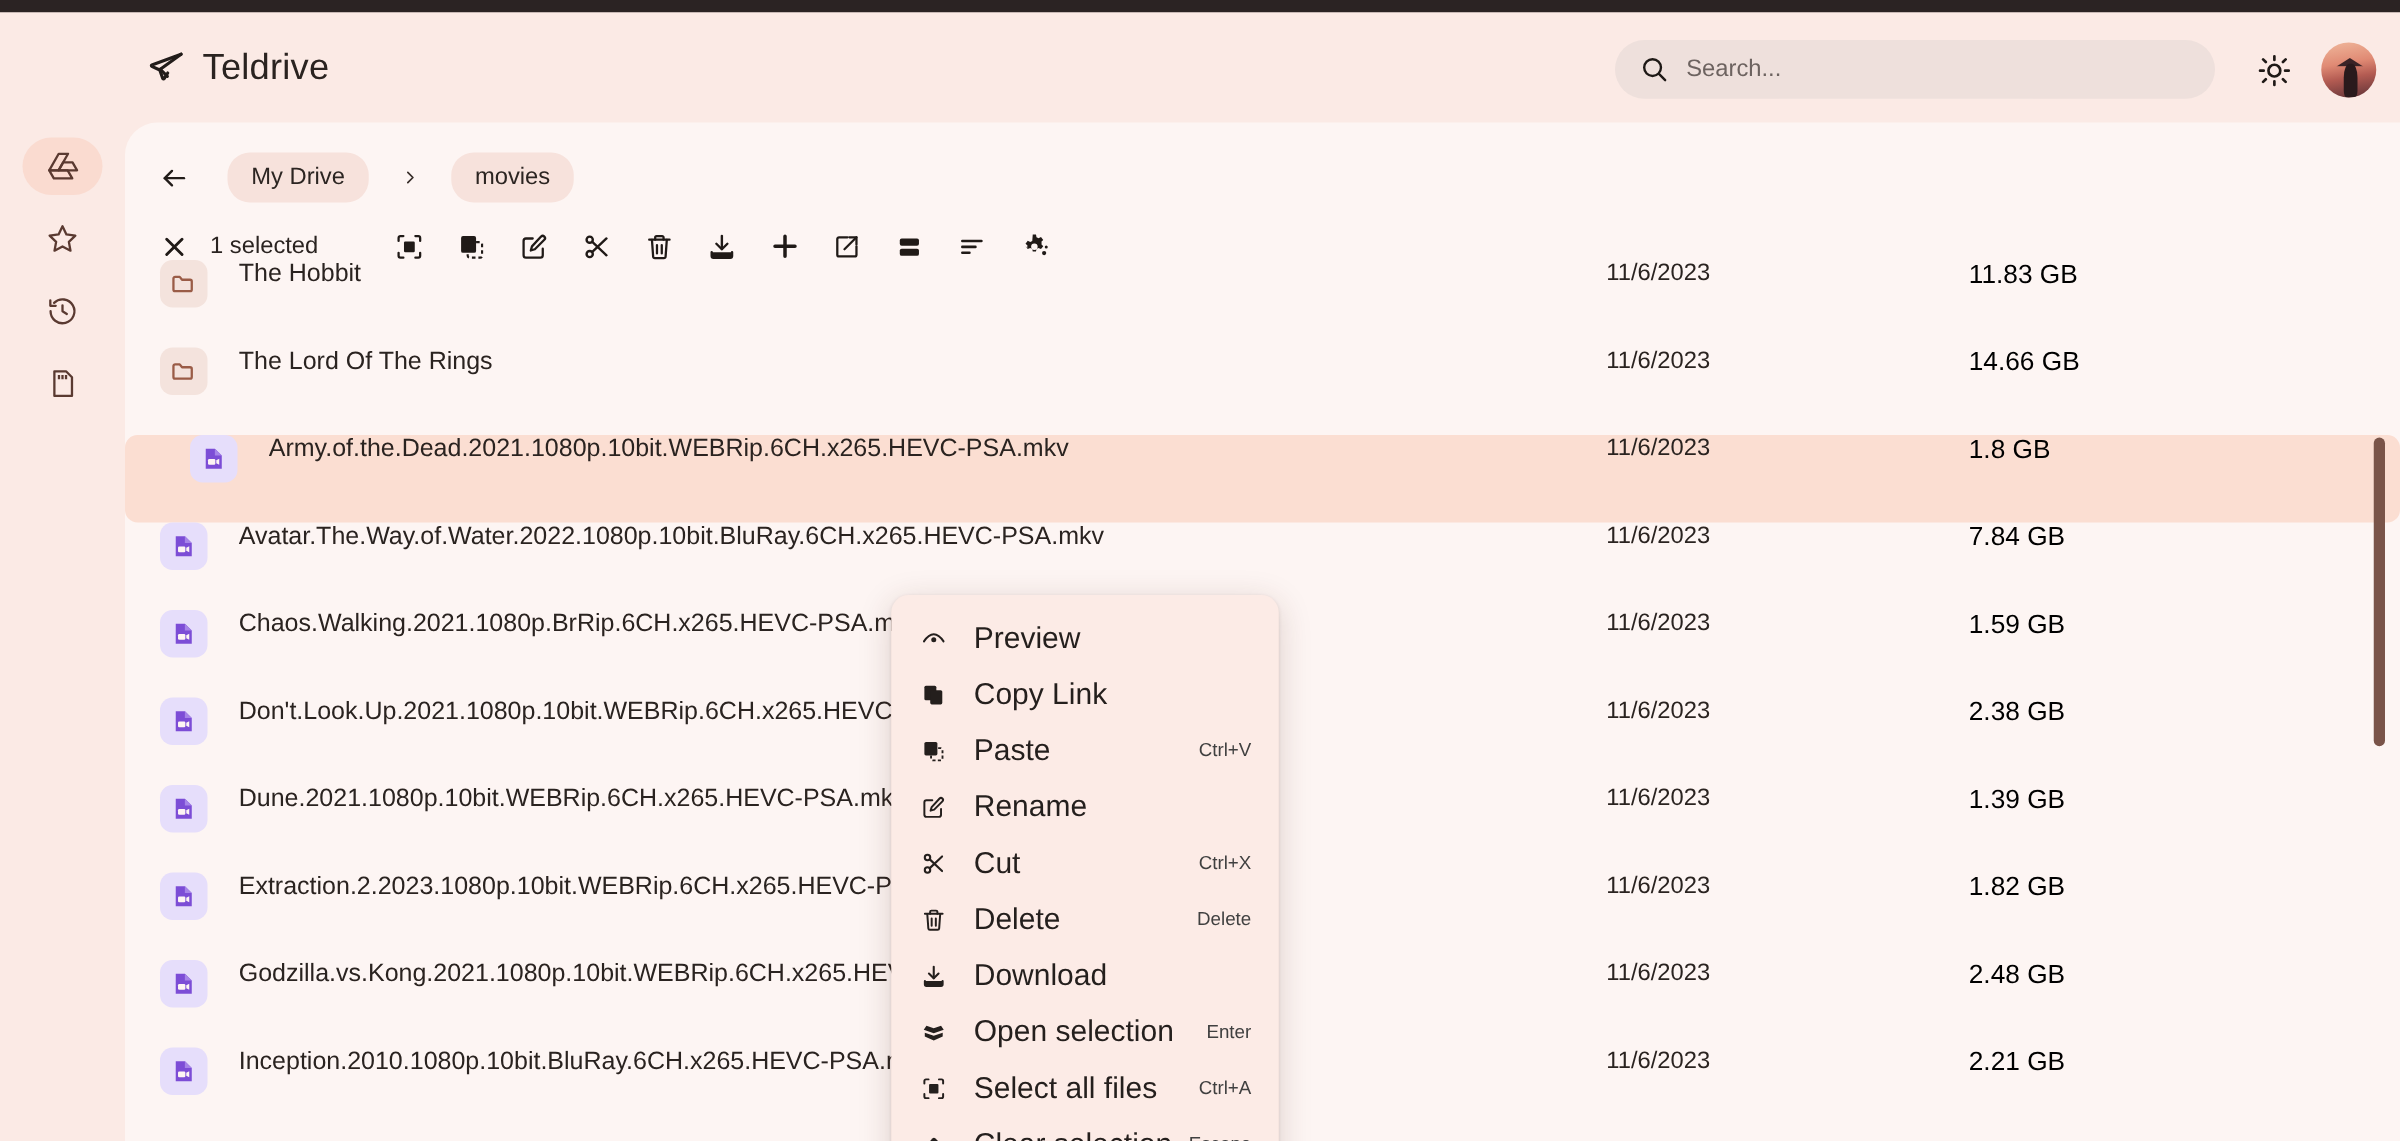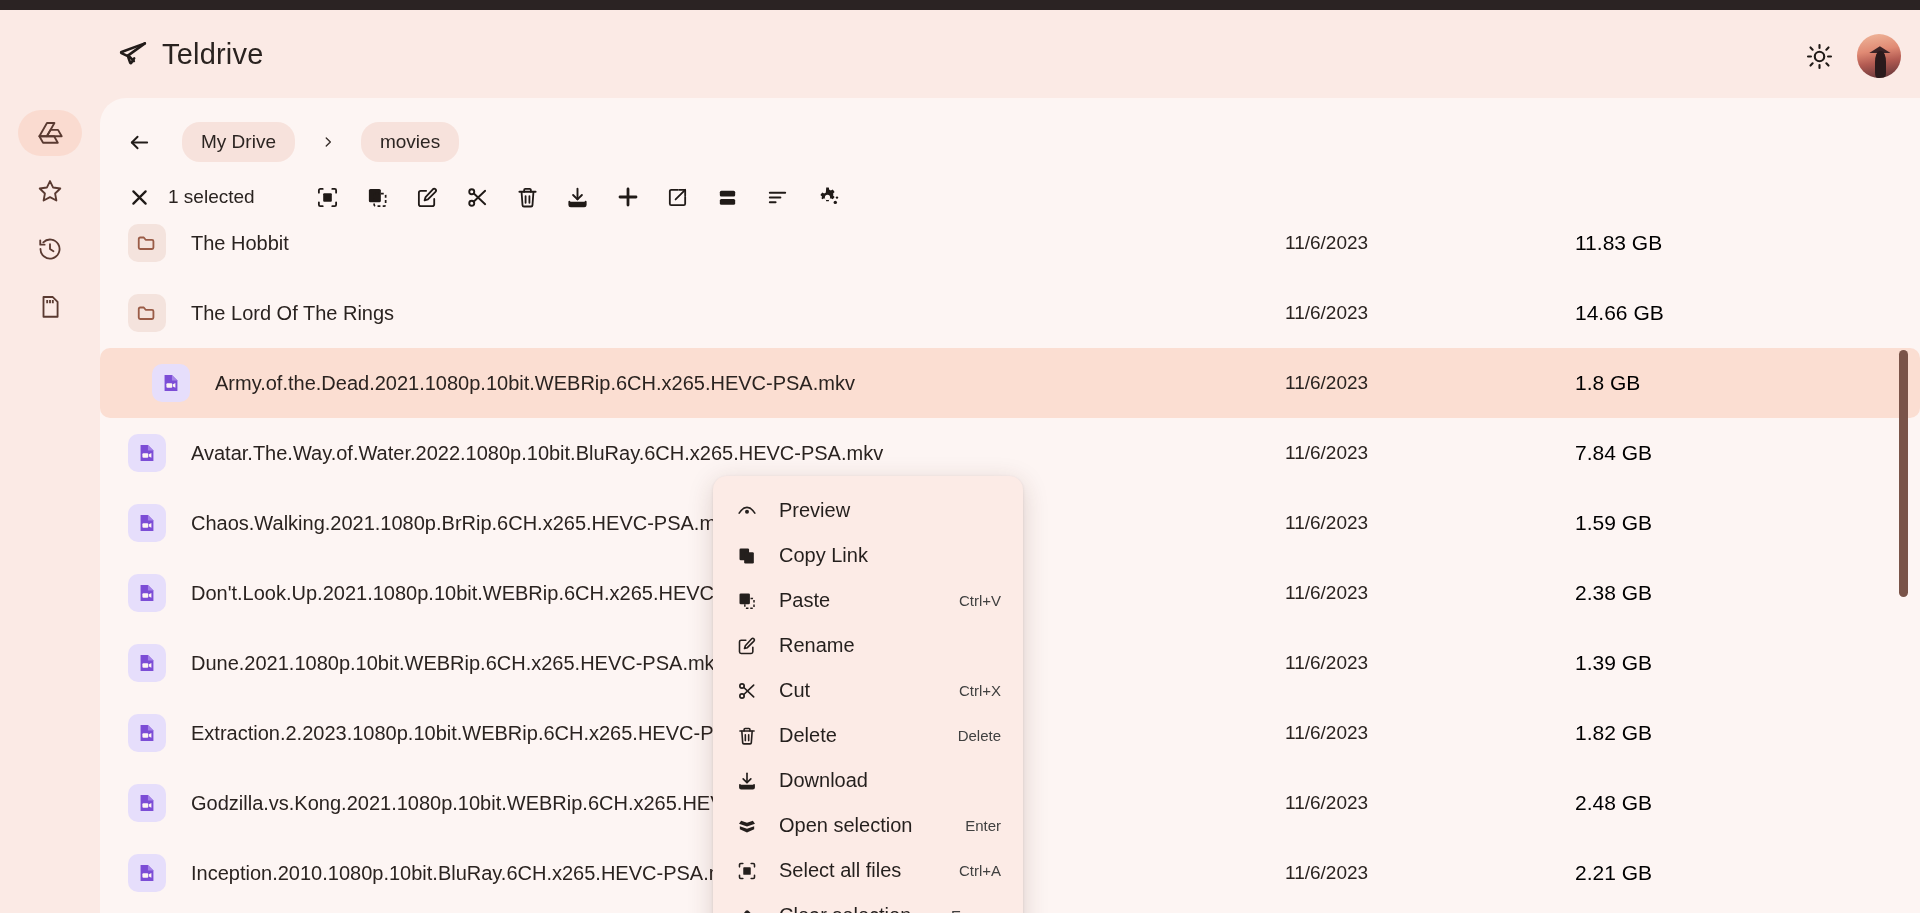--- a/index.html
+++ b/index.html
@@ -129,21 +129,21 @@
   }
 
   
   .filelist {
     position: absolute; left: 0; top: 110px;
     width: 1820px; height: 705px;
   }
   .row {
     position: relative;
     height: 70px;
-    display: flex; align-items: center;
+    display: flex; align-items: flex-start;
     padding: 0 0 0 8px;
     cursor: pointer;
   }
   .row.selected { background: #fbded2; border-radius: 10px; padding-left: 32px; }
   .f-icon {
     width: 38px; height: 38px; border-radius: 10px;
     display: flex; align-items: center; justify-content: center;
     margin-left: 20px; flex: 0 0 auto;
   }
   .f-icon.folder { background: #f4e3dd; }
@@ -181,21 +181,21 @@
   .ctxitem {
     display: flex; align-items: center;
     height: 45px; padding: 0 22px;
     cursor: pointer;
   }
   .ctx-ico {
     width: 24px; display: flex; align-items: center; justify-content: center;
     flex: 0 0 24px;
   }
   .ctx-label {
-    margin-left: 20px; font-size: 20px; color: #241f1d; white-space: nowrap;
+    margin-left: 20px; font-size: 24px; color: #241f1d; white-space: nowrap;
   }
   .ctx-sc {
     margin-left: auto; font-size: 15px; color: #404040; white-space: nowrap;
   }
   svg { display: block; }
 </style>
 </head>
 <body>
 
 <div id="app">
@@ -207,20 +207,29 @@
       <span>
         <svg width="30" height="30" viewBox="0 0 24 24" fill="none" stroke="#221c1a" stroke-width="2" stroke-linecap="round" stroke-linejoin="round">
           <path d="M21.5 3.5 2.8 10.4a.5.5 0 0 0-.05.92l5.1 2.3 1.9 5.4a.5.5 0 0 0 .9.1l2.3-3.6"></path>
           <path d="M21.5 3.5 8.2 13.1"></path>
           <path d="m8.2 13.1 4.5 4.6"></path>
         </svg>
       </span>
       <span class="brand-title">Teldrive</span>
     </div>
 
+    <div class="search-box">
+      <span>
+        <svg width="23" height="23" viewBox="0 0 24 24" fill="none" stroke="#1e1916" stroke-width="2" stroke-linecap="round">
+          <circle cx="10.5" cy="10.5" r="7"></circle>
+            <path d="M15.8 15.8 21 21"></path>
+        </svg>
+      </span>
+      <input class="search-input" type="text" value="" placeholder="Search..." style="">
+    </div>
 
     <div class="theme-btn">
       <span>
         <svg width="27" height="27" viewBox="0 0 24 24" fill="none" stroke="#201a17" stroke-width="1.9" stroke-linecap="round">
           <circle cx="12" cy="12" r="4.2"></circle>
           <path d="M12 1.8v2.6M12 19.6v2.6M4 4l1.9 1.9M18.1 18.1 20 20M1.8 12h2.6M19.6 12h2.6M4 20l1.9-1.9M18.1 5.9 20 4"></path>
         </svg>
       </span>
     </div>
 

